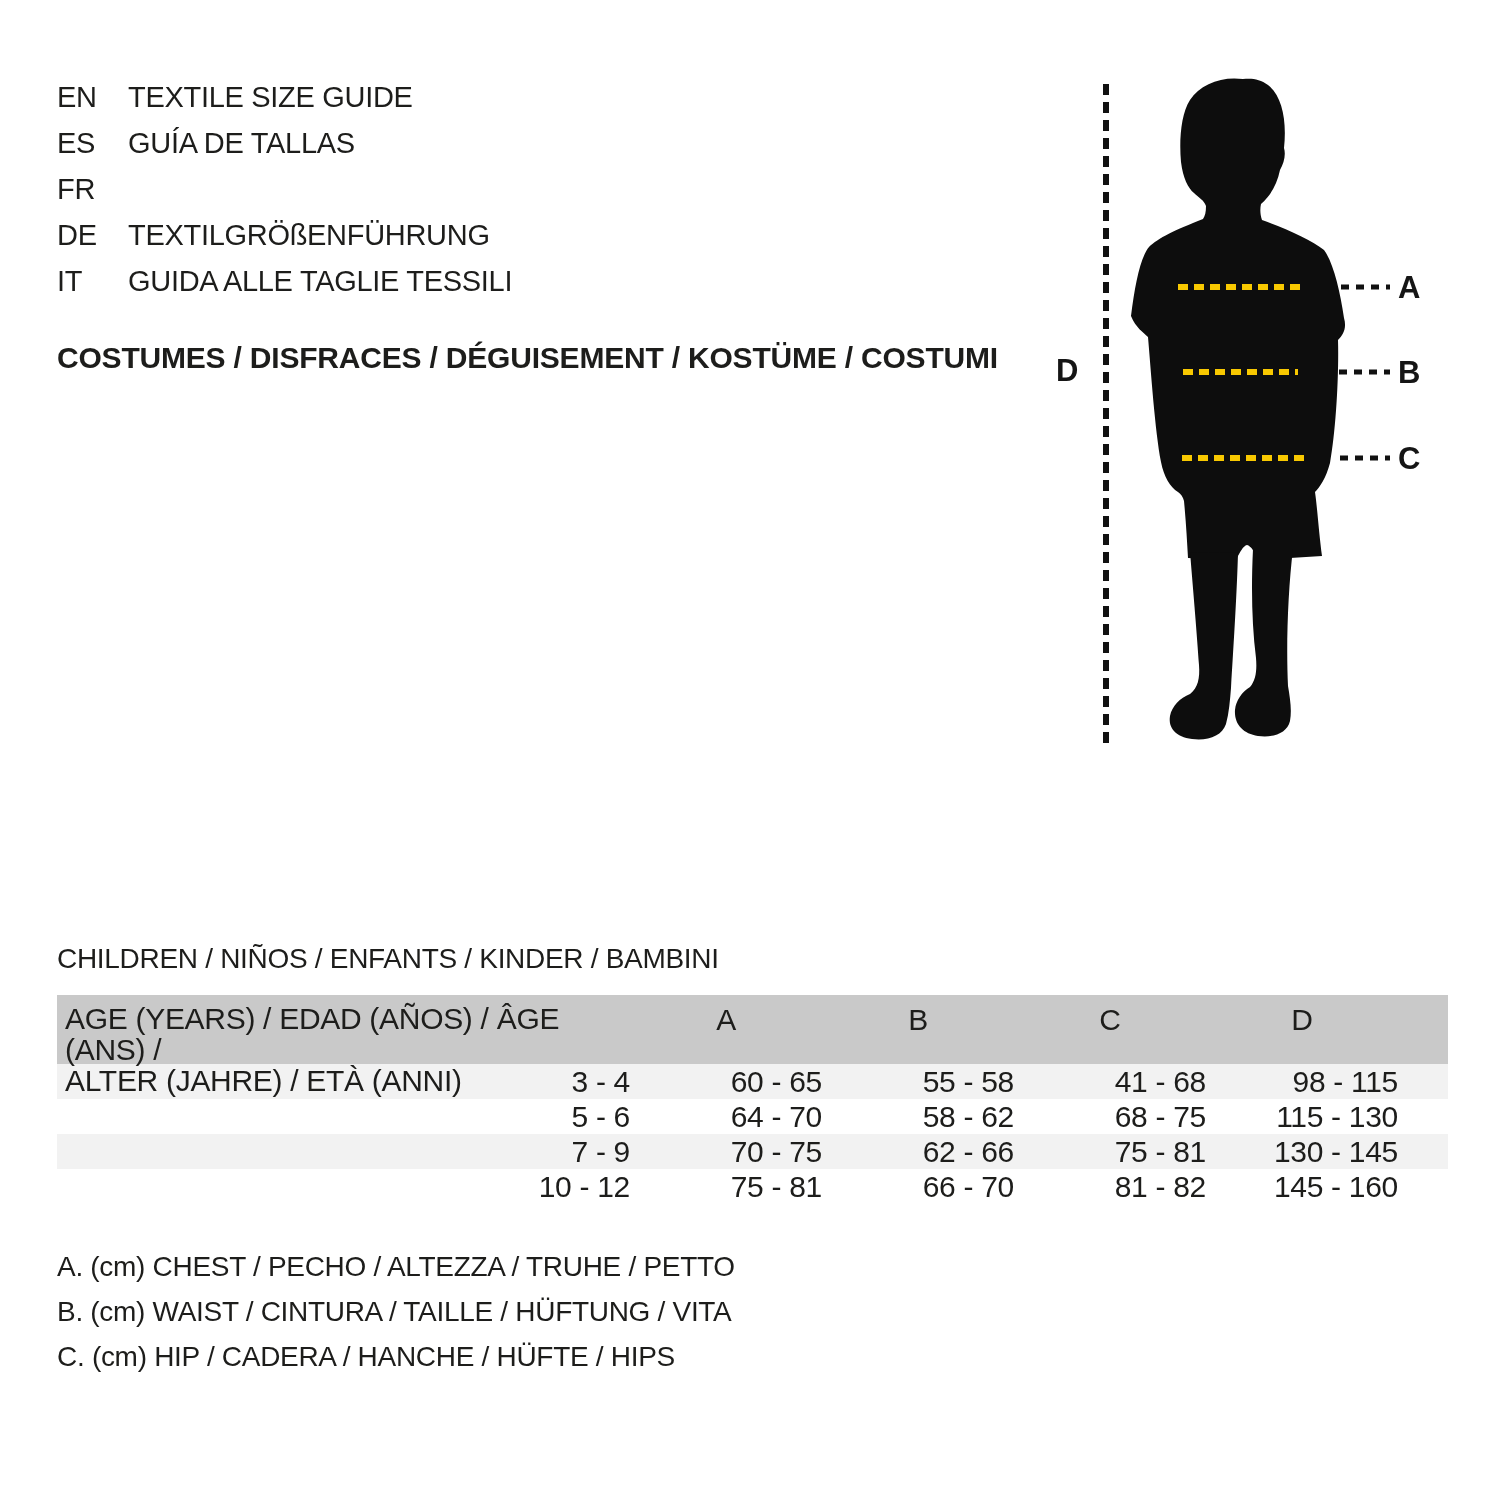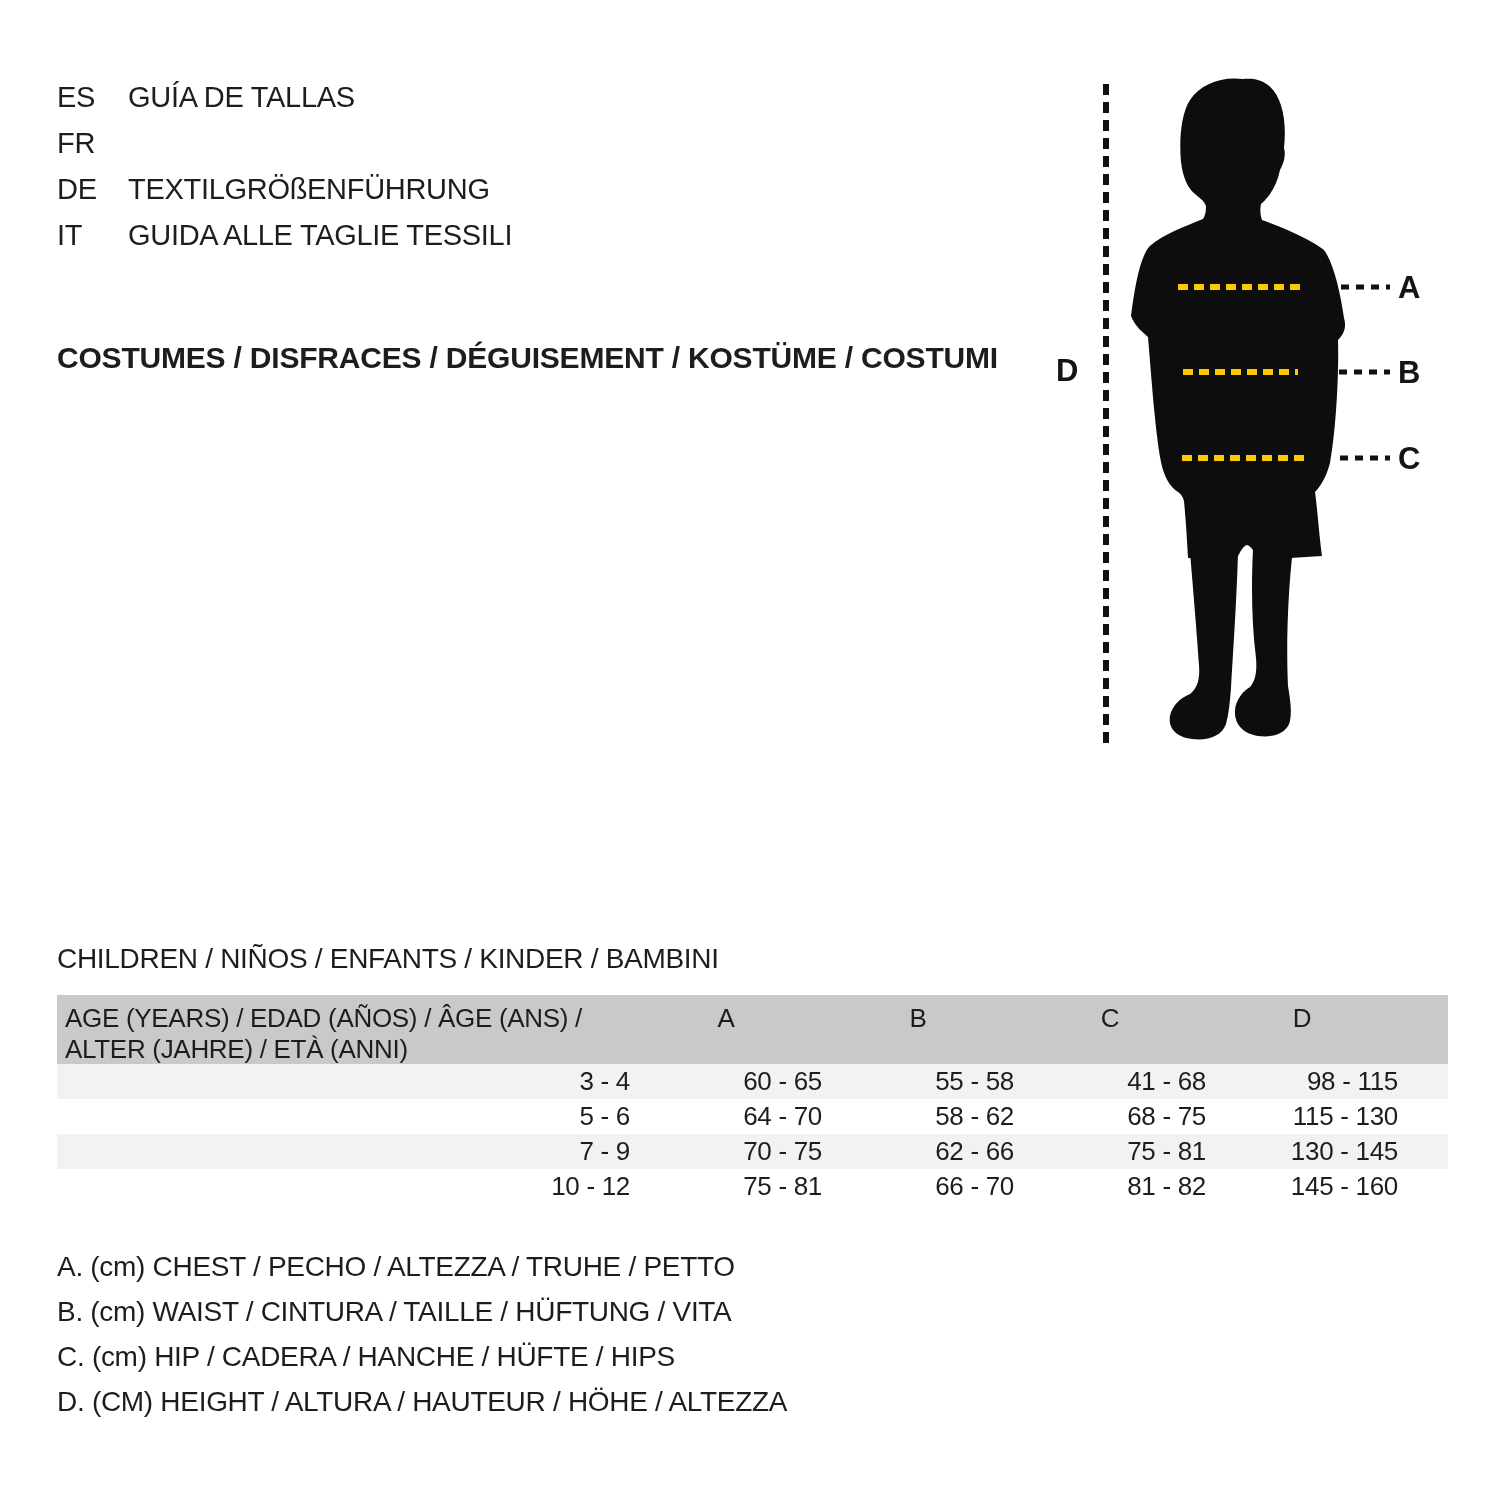--- a/index.html
+++ b/index.html
@@ -19,40 +19,44 @@
 
   .category-line{left:57px;top:341px;font-size:30px;font-weight:bold;white-space:nowrap;letter-spacing:-0.2px;}
 
   
   .figure-svg{left:1040px;top:60px;width:400px;height:700px;}
   .measure-label{font-family:"Liberation Sans", sans-serif;font-weight:bold;font-size:31px;fill:#151515;}
 
   
   .children-title{left:57px;top:944px;font-size:28px;line-height:30px;white-space:nowrap;}
 
-  .size-table{left:57px;top:995px;width:1391px;font-size:26px;}
+  .size-table{left:57px;top:995px;width:1391px;font-size:30px;}
   .t-grid{display:grid;grid-template-columns:573px 192px 192px 192px 242px;}
   .t-header{background:var(--header-bg,#c9c9c9);height:69px;}
   .t-header .age-head{padding:8px 0 0 8px;line-height:31px;}
   .t-header .col-head{padding-top:8px;text-align:center;}
   .t-header .col-head.last{padding-right:50px;}
   .t-row{height:35px;align-items:center;}
   .t-row:nth-child(even){background:var(--row-alt-bg,#f2f2f2);}
   .t-row .age-cell{padding-left:8px;text-align:right;}
   .t-row .val-cell{text-align:right;}
   .t-row .val-cell.last{padding-right:50px;}
 
   
   .legend{left:57px;top:1244px;font-size:28px;}
   .legend-item{height:45px;line-height:45px;white-space:nowrap;}
 </style>
 </head>
 <body style="--header-bg: #c9c9c9; --row-alt-bg: #f2f2f2; color: rgb(29, 29, 27);">
 
 <div class="abs lang-block">
+  <div class="lang-row">
+    <span class="lang-code">EN</span>
+    <span class="lang-label">TEXTILE SIZE GUIDE</span>
+  </div>
   <div class="lang-row">
     <span class="lang-code">ES</span>
     <span class="lang-label">GUÍA DE TALLAS</span>
   </div>
   <div class="lang-row">
     <span class="lang-code">FR</span>
   </div>
   <div class="lang-row">
     <span class="lang-code">DE</span>
     <span class="lang-label">TEXTILGRÖßENFÜHRUNG</span>
@@ -177,14 +181,13 @@
     <div class="val-cell">66 - 70</div>
     <div class="val-cell">81 - 82</div>
     <div class="val-cell last">145 - 160</div>
   </div>
 </div>
 
 <div class="abs legend">
   <div class="legend-item">A. (cm) CHEST / PECHO / ALTEZZA / TRUHE / PETTO</div>
   <div class="legend-item">B. (cm) WAIST / CINTURA / TAILLE / HÜFTUNG / VITA</div>
   <div class="legend-item">C. (cm) HIP / CADERA / HANCHE / HÜFTE / HIPS</div>
-  <div class="legend-item">D. (CM) HEIGHT / ALTURA / HAUTEUR / HÖHE / ALTEZZA</div>
 </div>
 
 </body></html>

